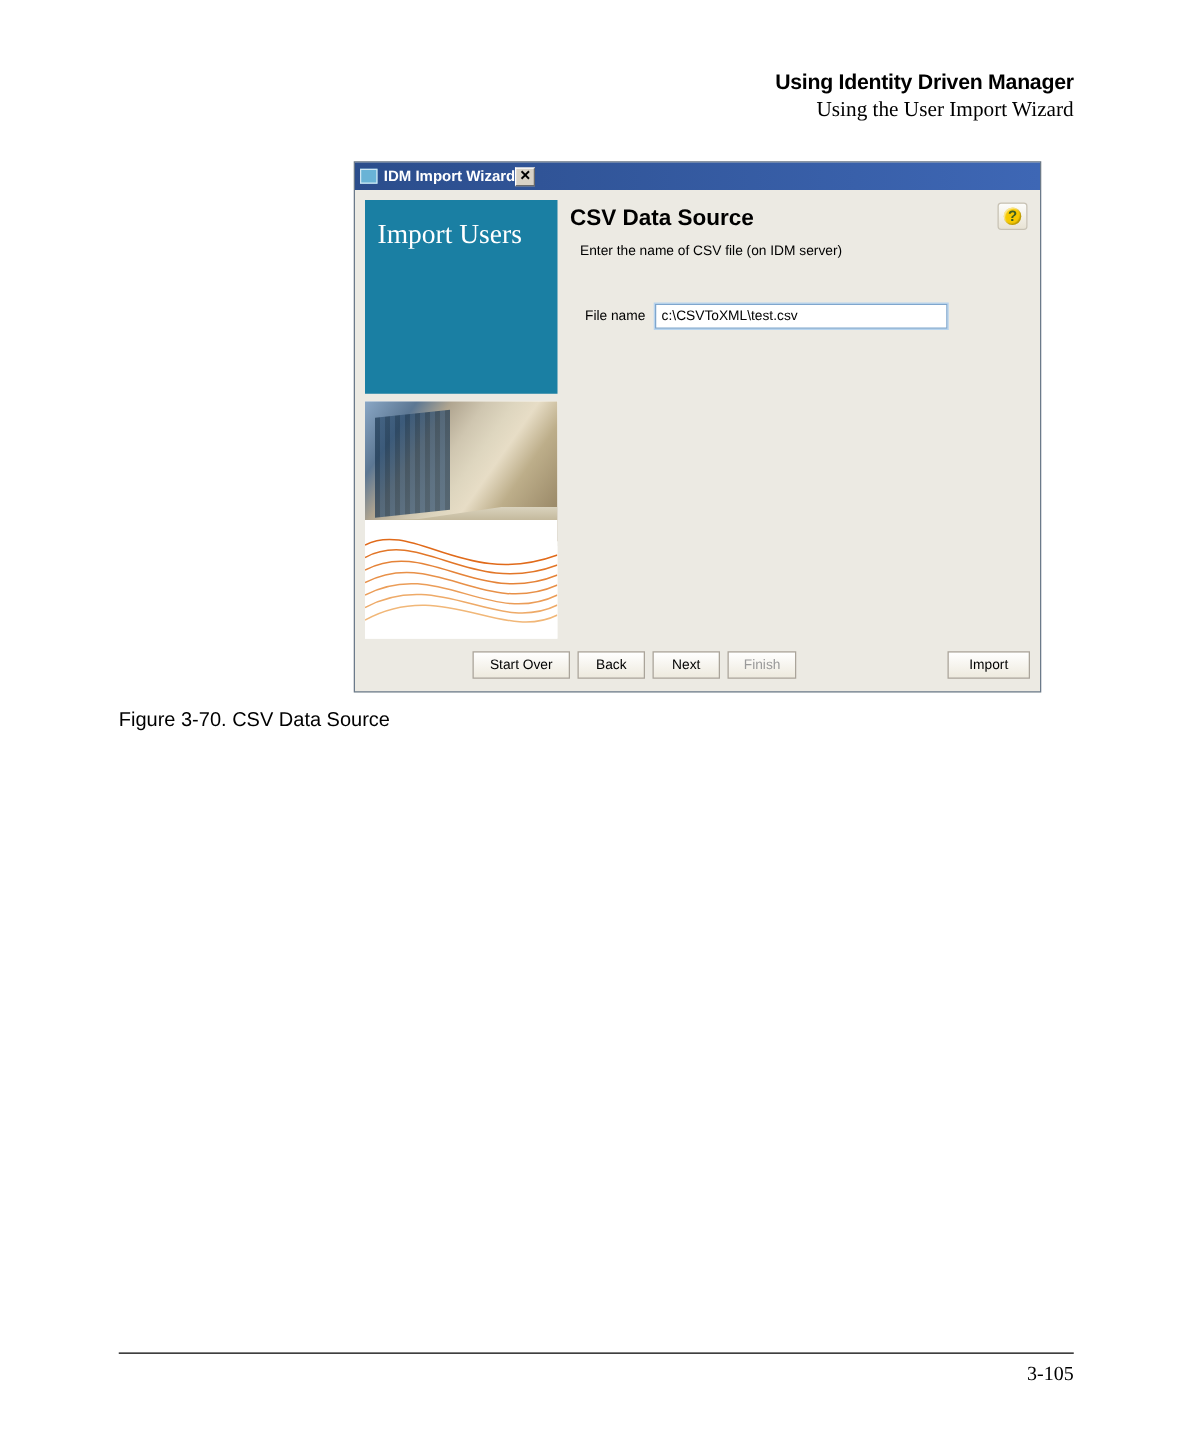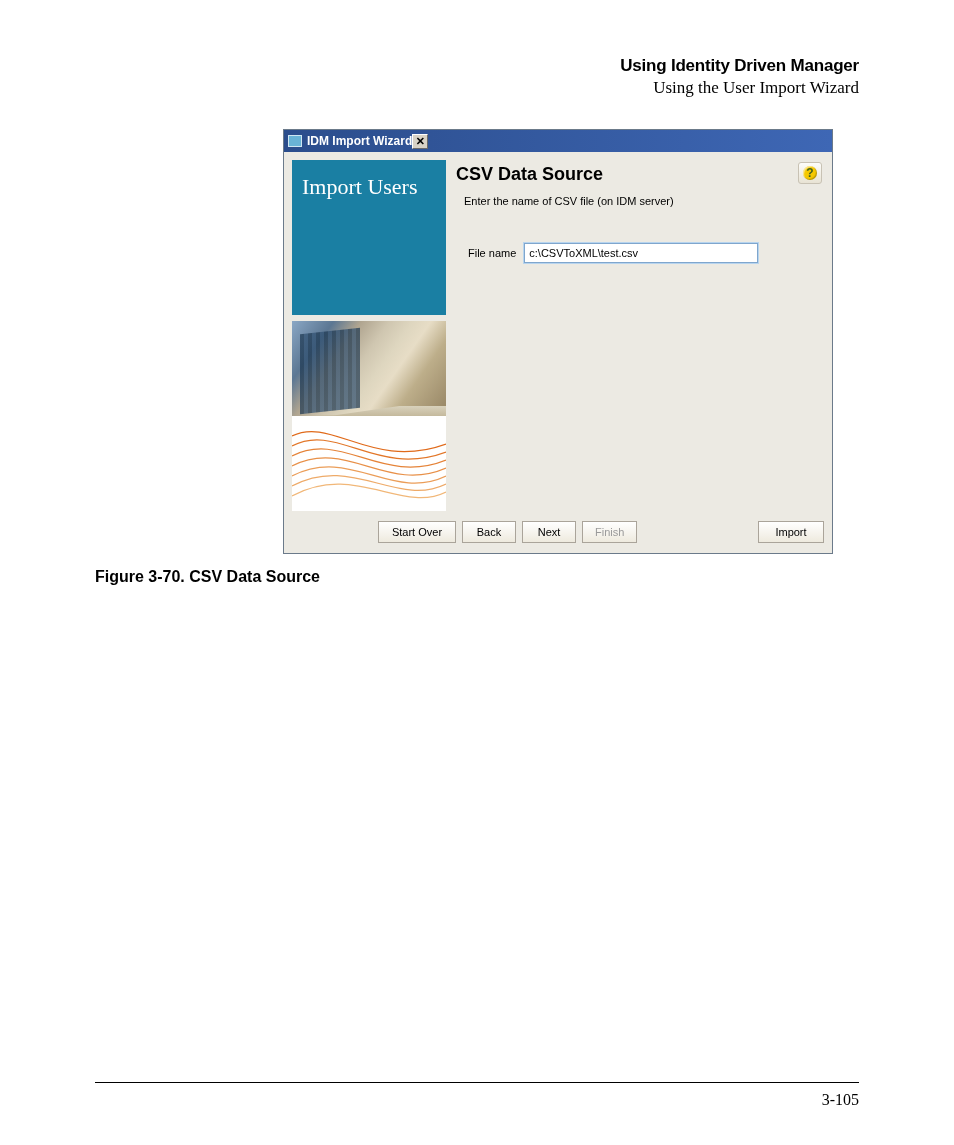--- a/index.html
+++ b/index.html
@@ -191,21 +191,21 @@
     display: flex; align-items: center; justify-content: center;
     min-width: 54px;
   }
   .wbtn.wide { min-width: 78px; }
   .wbtn.disabled { color: #9a9a9a; cursor: default; }
   .caption {
     margin-top: 14px;
     font-size: 16px;
     font-family: Arial, sans-serif;
   }
-  .caption .label { font-weight: bold; }
+  .caption .label { font-weight: normal; }
   .step {
     margin-top: 12px;
     font-family: "Times New Roman", Georgia, serif;
     font-size: 18px;
     line-height: 1.3;
     padding-left: 22px;
     text-indent: -22px;
   }
   .footer {
     position: absolute;

